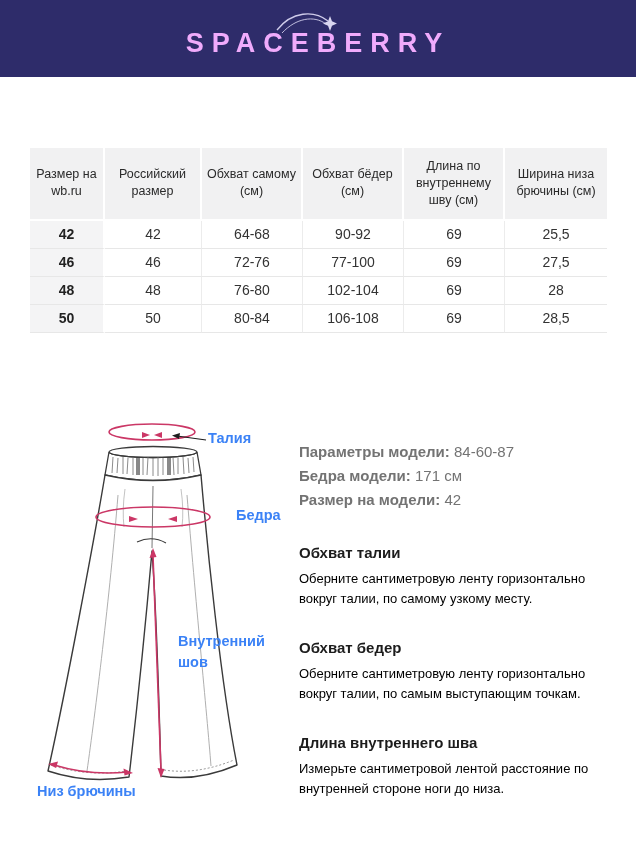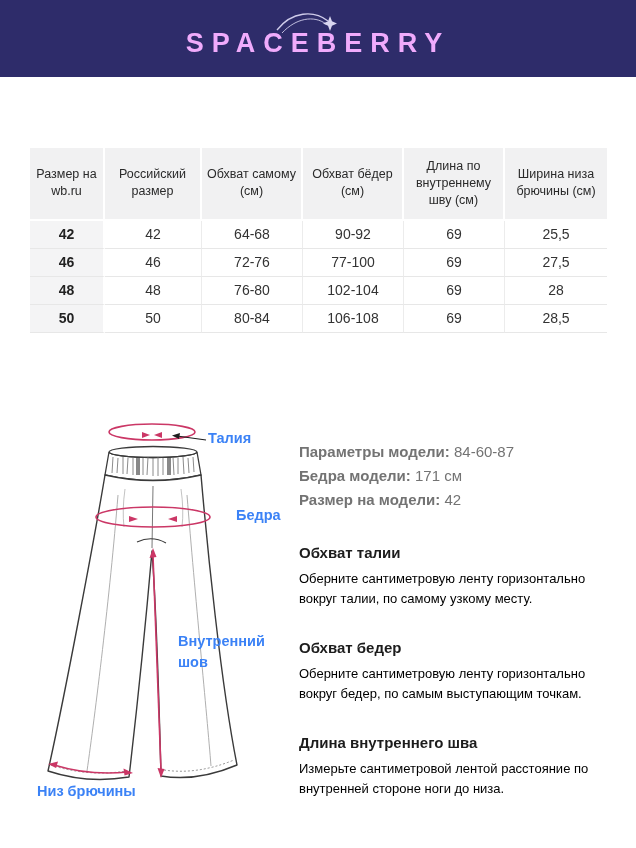--- a/index.html
+++ b/index.html
@@ -182,21 +182,21 @@
     <div class="model-line">
       <span class="lbl">Размер на модели:</span><span> 42</span>
     </div>
 
     <div class="section first">
       <div class="section-title">Обхват талии</div>
       <div class="section-text">Оберните сантиметровую ленту горизонтально вокруг талии, по самому узкому месту.</div>
     </div>
     <div class="section">
       <div class="section-title">Обхват бедер</div>
-      <div class="section-text">Оберните сантиметровую ленту горизонтально вокруг бедер, по самым выступающим точкам.</div>
+      <div class="section-text">Оберните сантиметровую ленту горизонтально вокруг талии, по самым выступающим точкам.</div>
     </div>
     <div class="section">
       <div class="section-title">Длина внутреннего шва</div>
       <div class="section-text">Измерьте сантиметровой лентой расстояние по внутренней стороне ноги до низа.</div>
     </div>
   </div>
 
 </div>
 
 </body></html>

